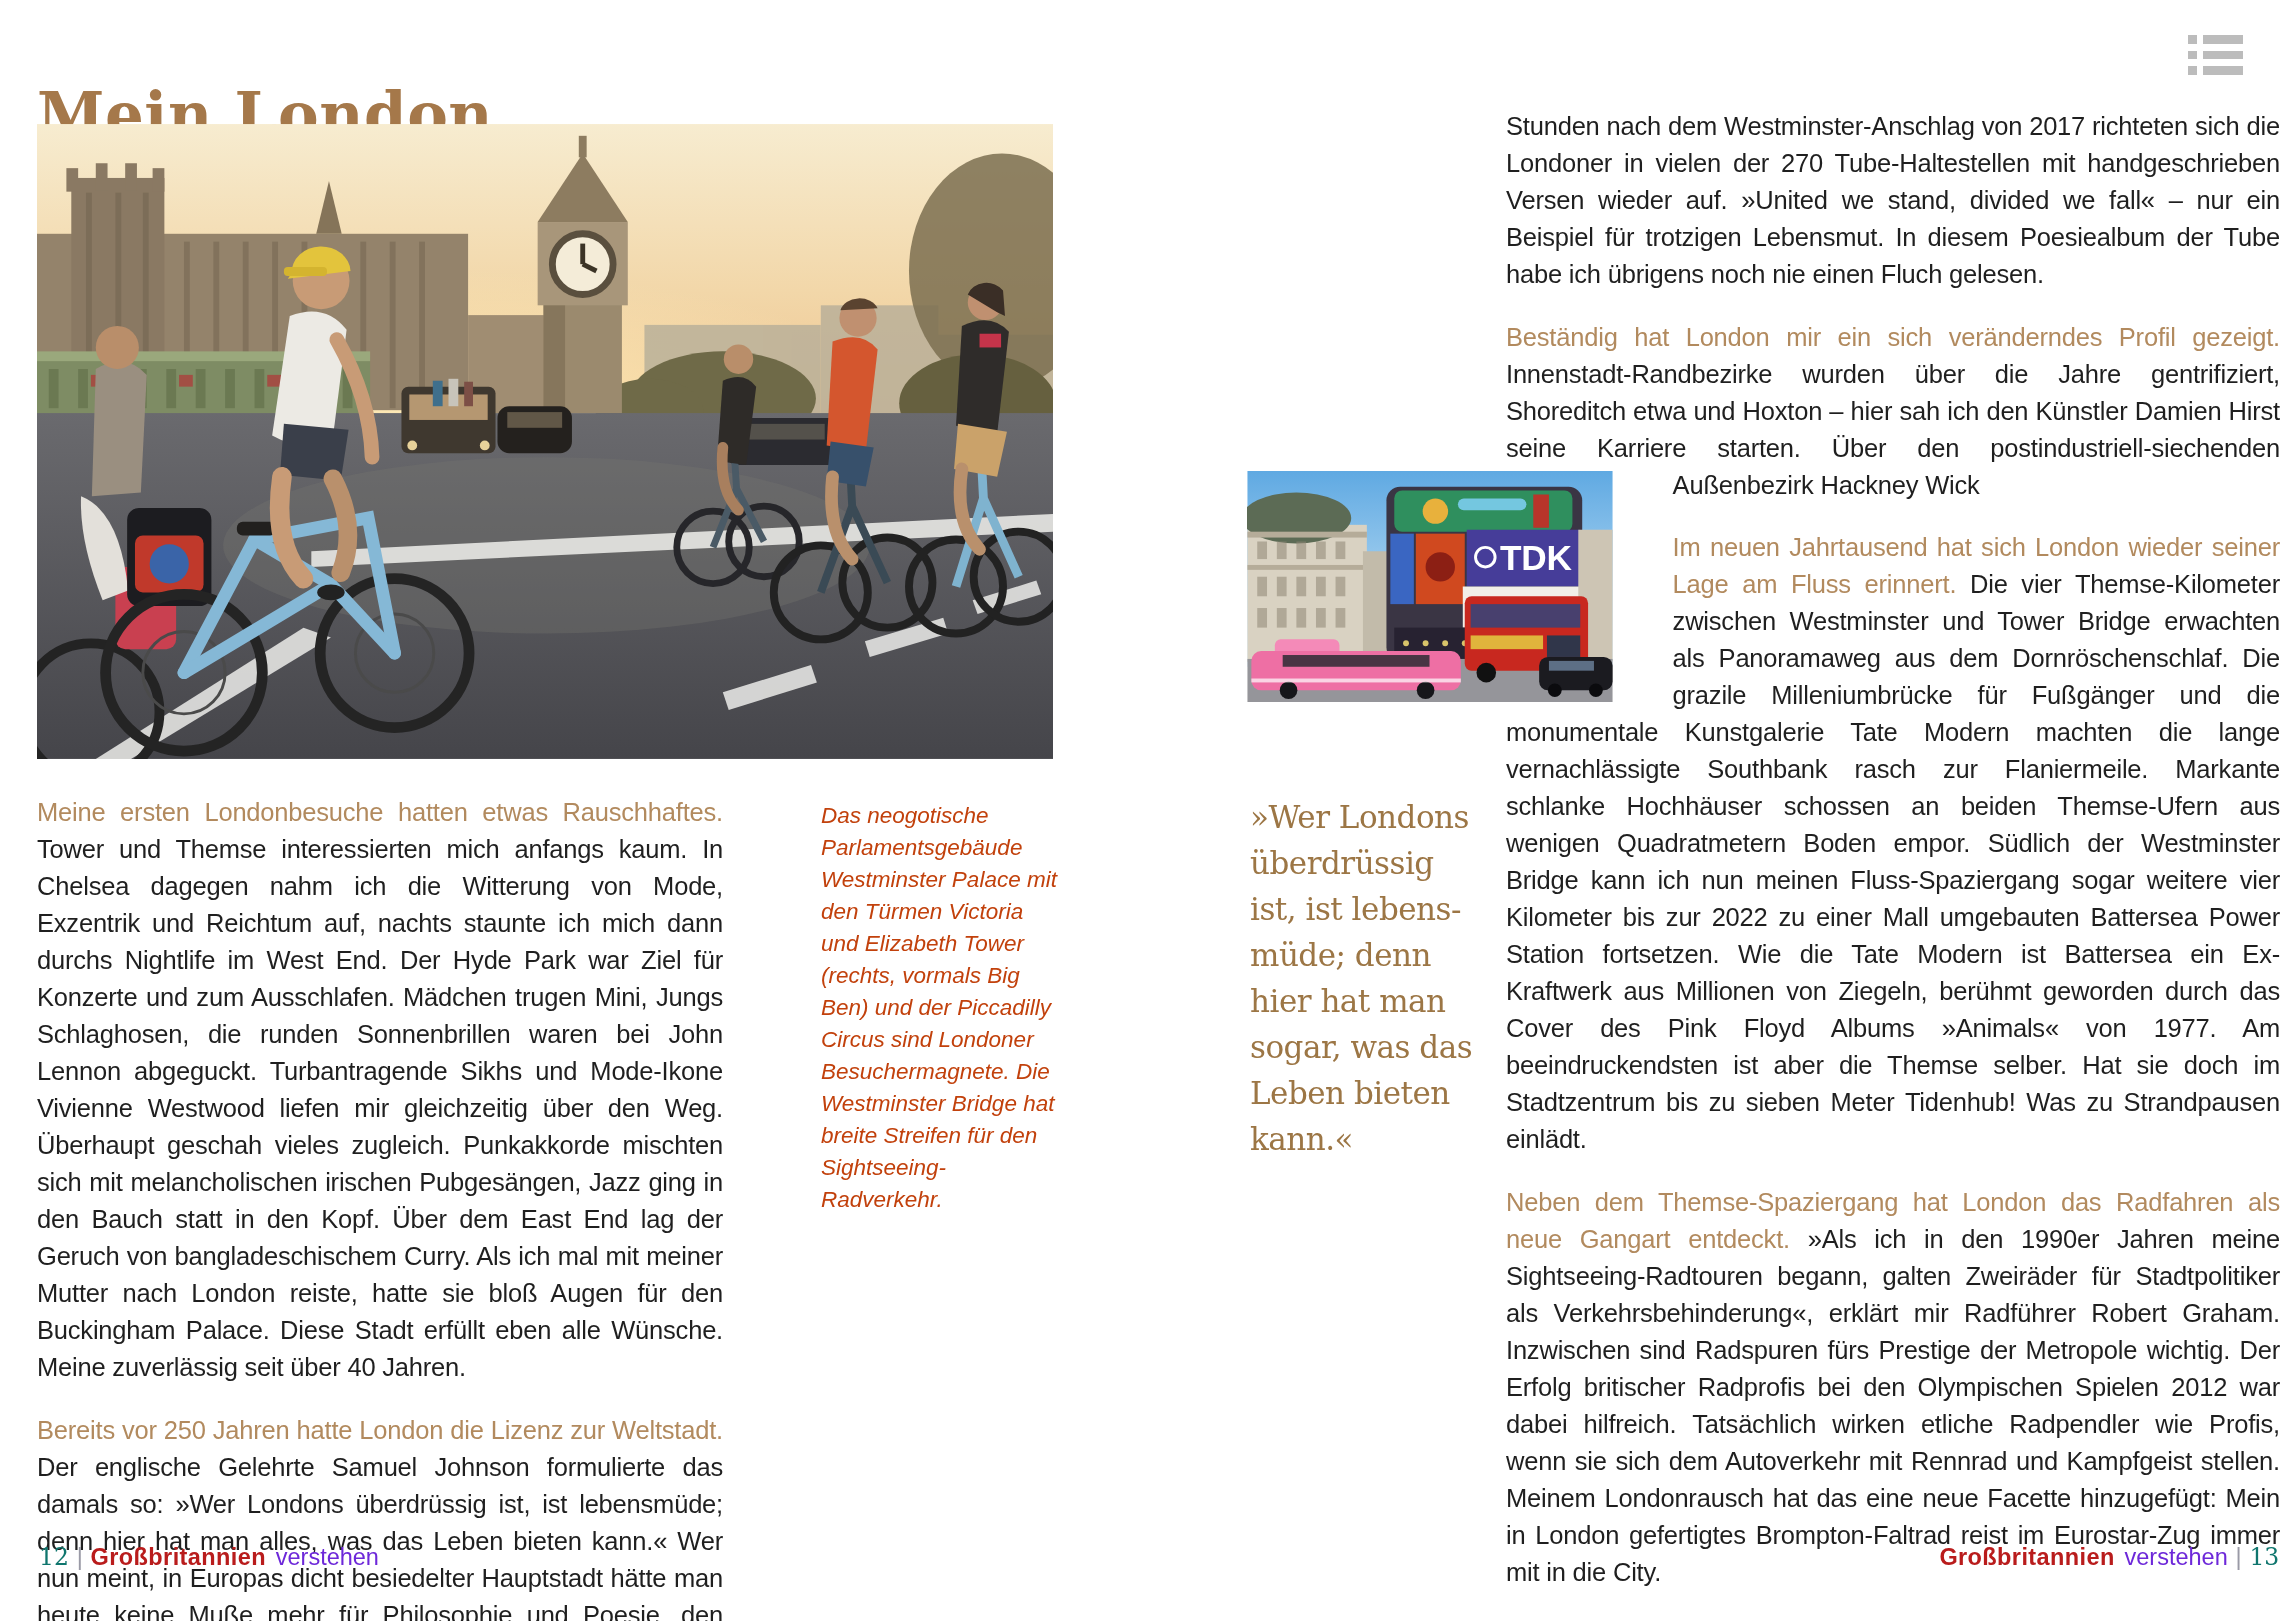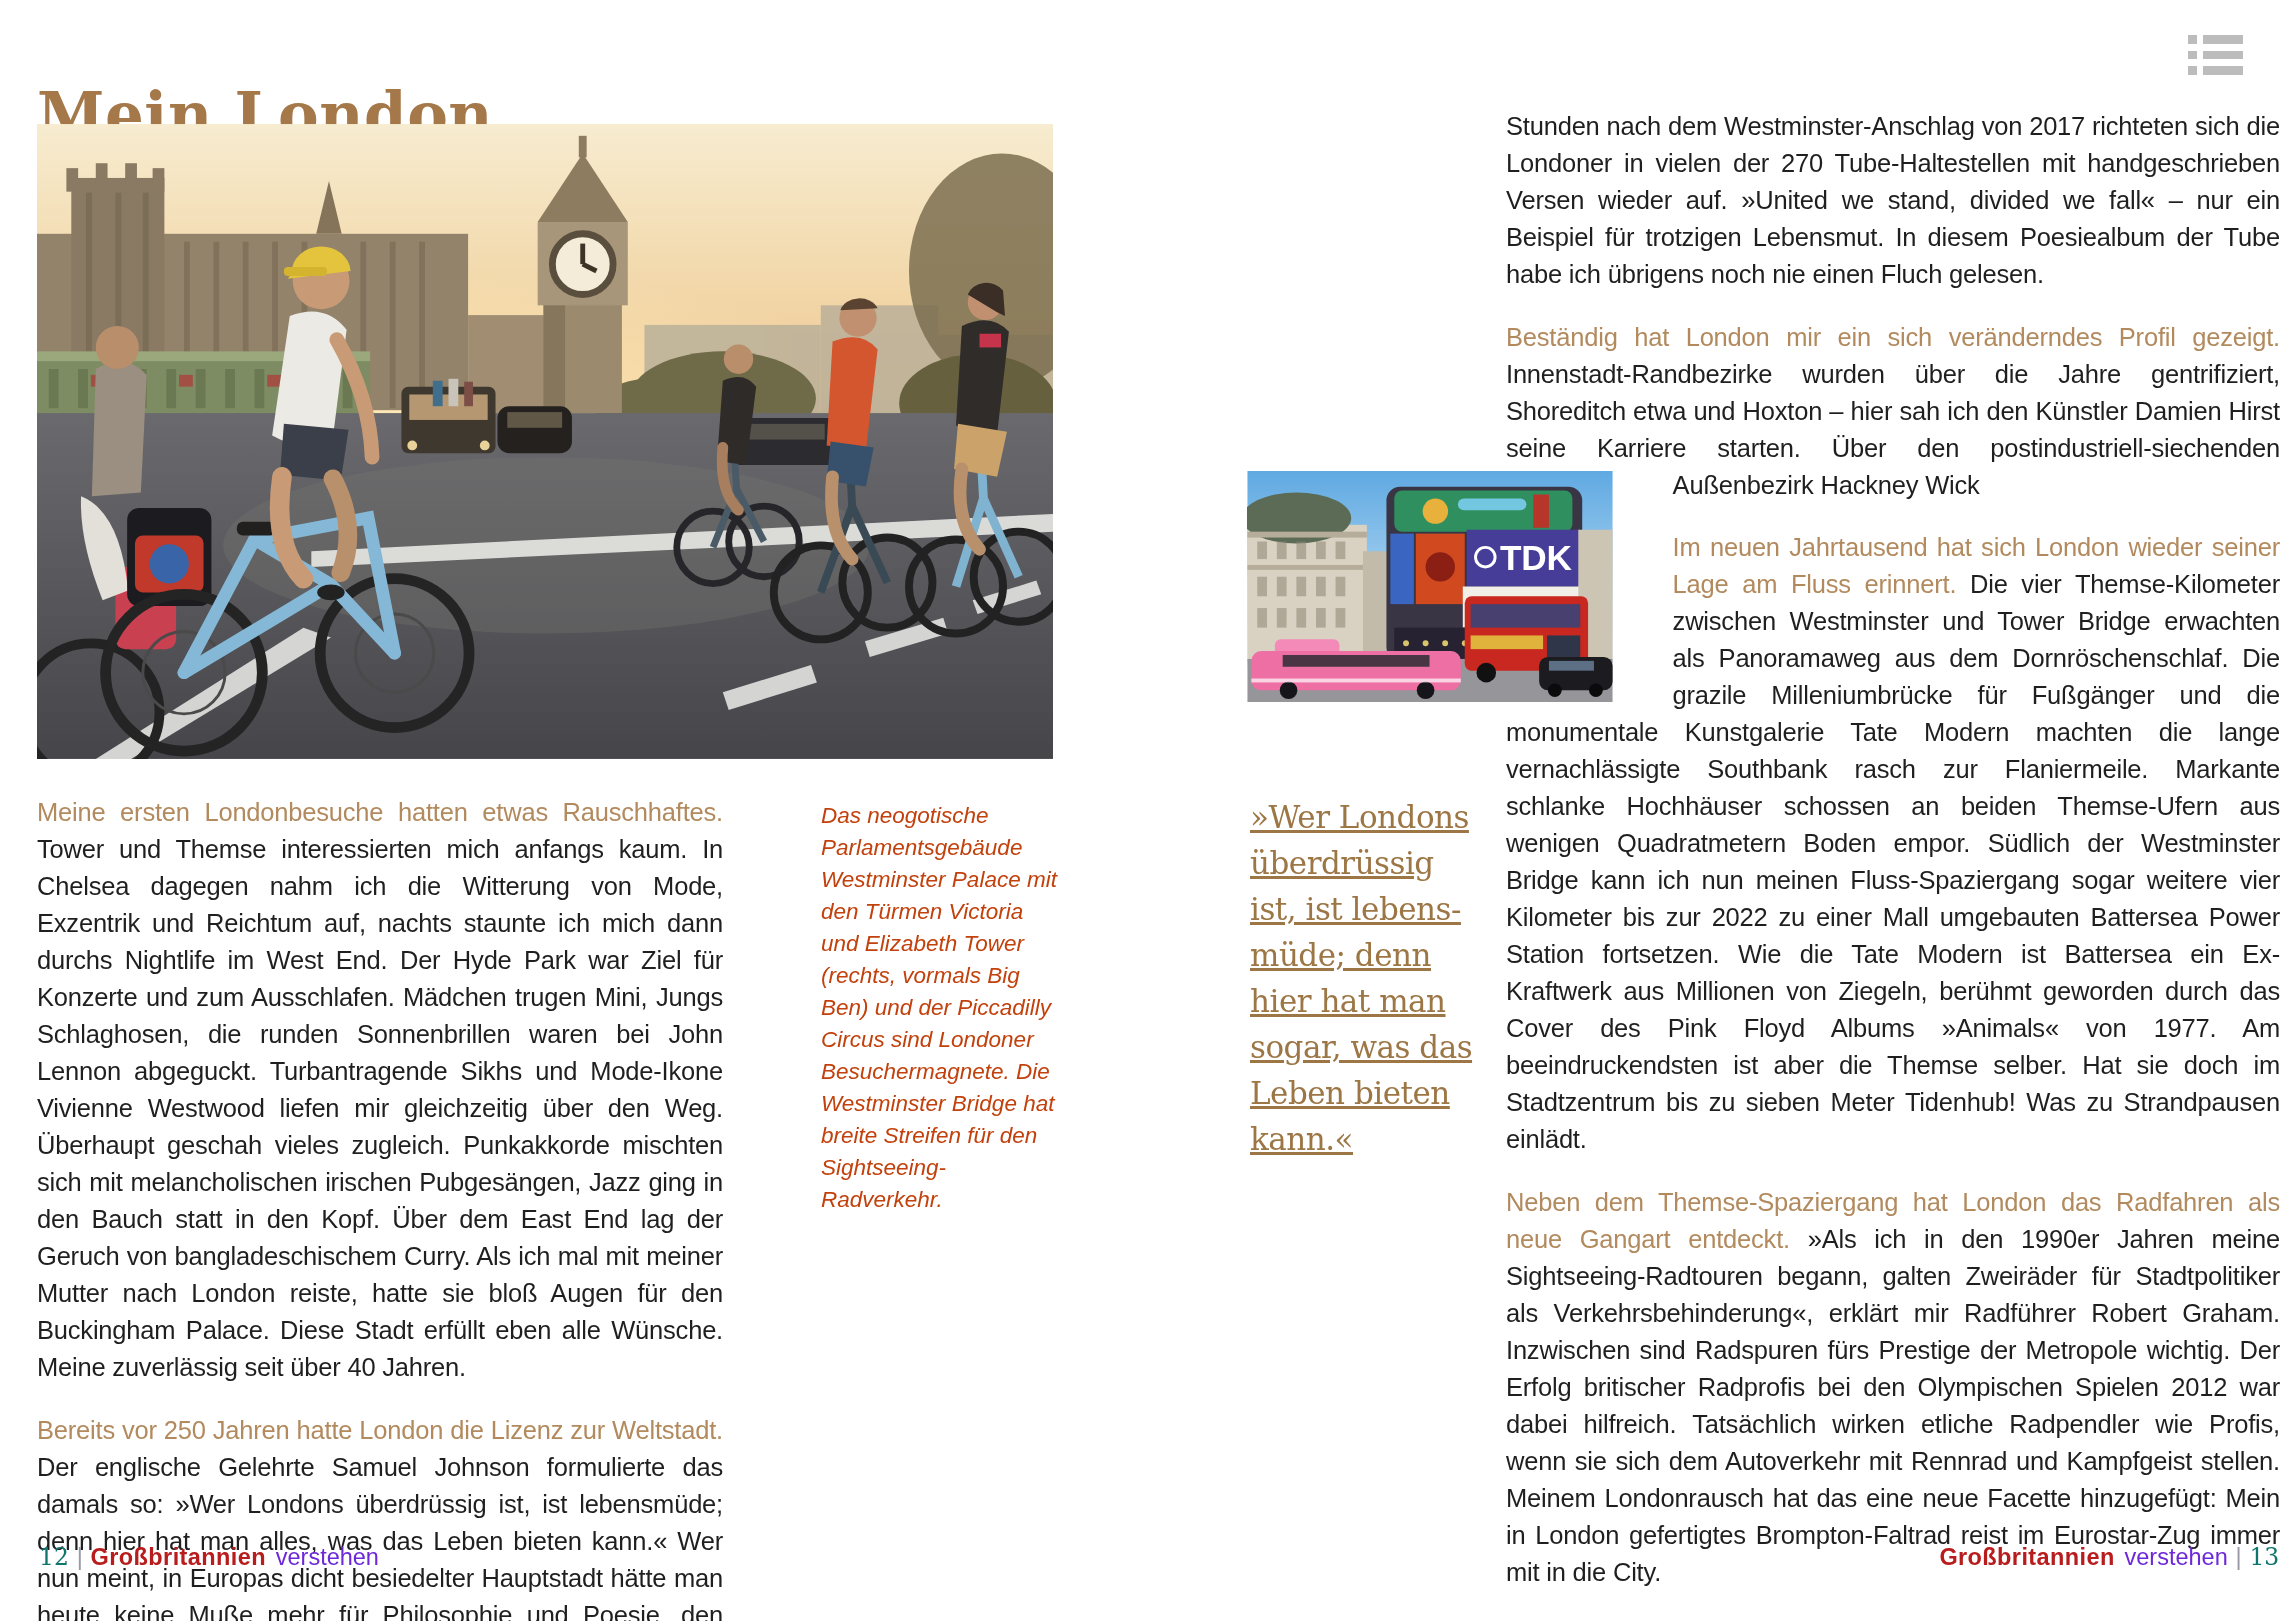--- a/index.html
+++ b/index.html
@@ -23,21 +23,21 @@
 
   .right-col{position:absolute;left:1506px;top:108px;width:774px;
              font-size:25.5px;line-height:37px;color:#1f1f1f;text-align:justify;
              letter-spacing:-0.2px;}
 
   .photo-float{float:left;width:408px;height:231px;margin:4.9px 17.6px 9.8px -259px;}
   .photo-float svg{display:block;}
 
   .pull-quote{position:absolute;left:1250px;top:794px;width:274px;
               font-family:"DejaVu Serif",serif;font-size:31px;line-height:46px;
-              color:#9c7645;letter-spacing:-0.5px;text-decoration:underline;}
+              color:#9c7645;letter-spacing:-0.5px;}
   .pull-quote span{display:block;white-space:nowrap;}
 
   .footer{position:absolute;top:1543px;font-size:23.5px;}
   .footer-left{left:39px;}
   .footer-right{right:13.7px;text-align:right;}
   .footer .num{font-family:"DejaVu Serif",serif;color:#0f766e;margin-top:36px;}
   .footer .bar{color:#9a9aa6;padding:0 7.8px;font-weight:300;}
   .footer .series{font-weight:bold;color:#b91c1c;letter-spacing:0.4px;}
   .footer .suffix{font-family:Liberation Sans, sans-serif;color:#6d28d9;padding-left:9.8px;}
 

